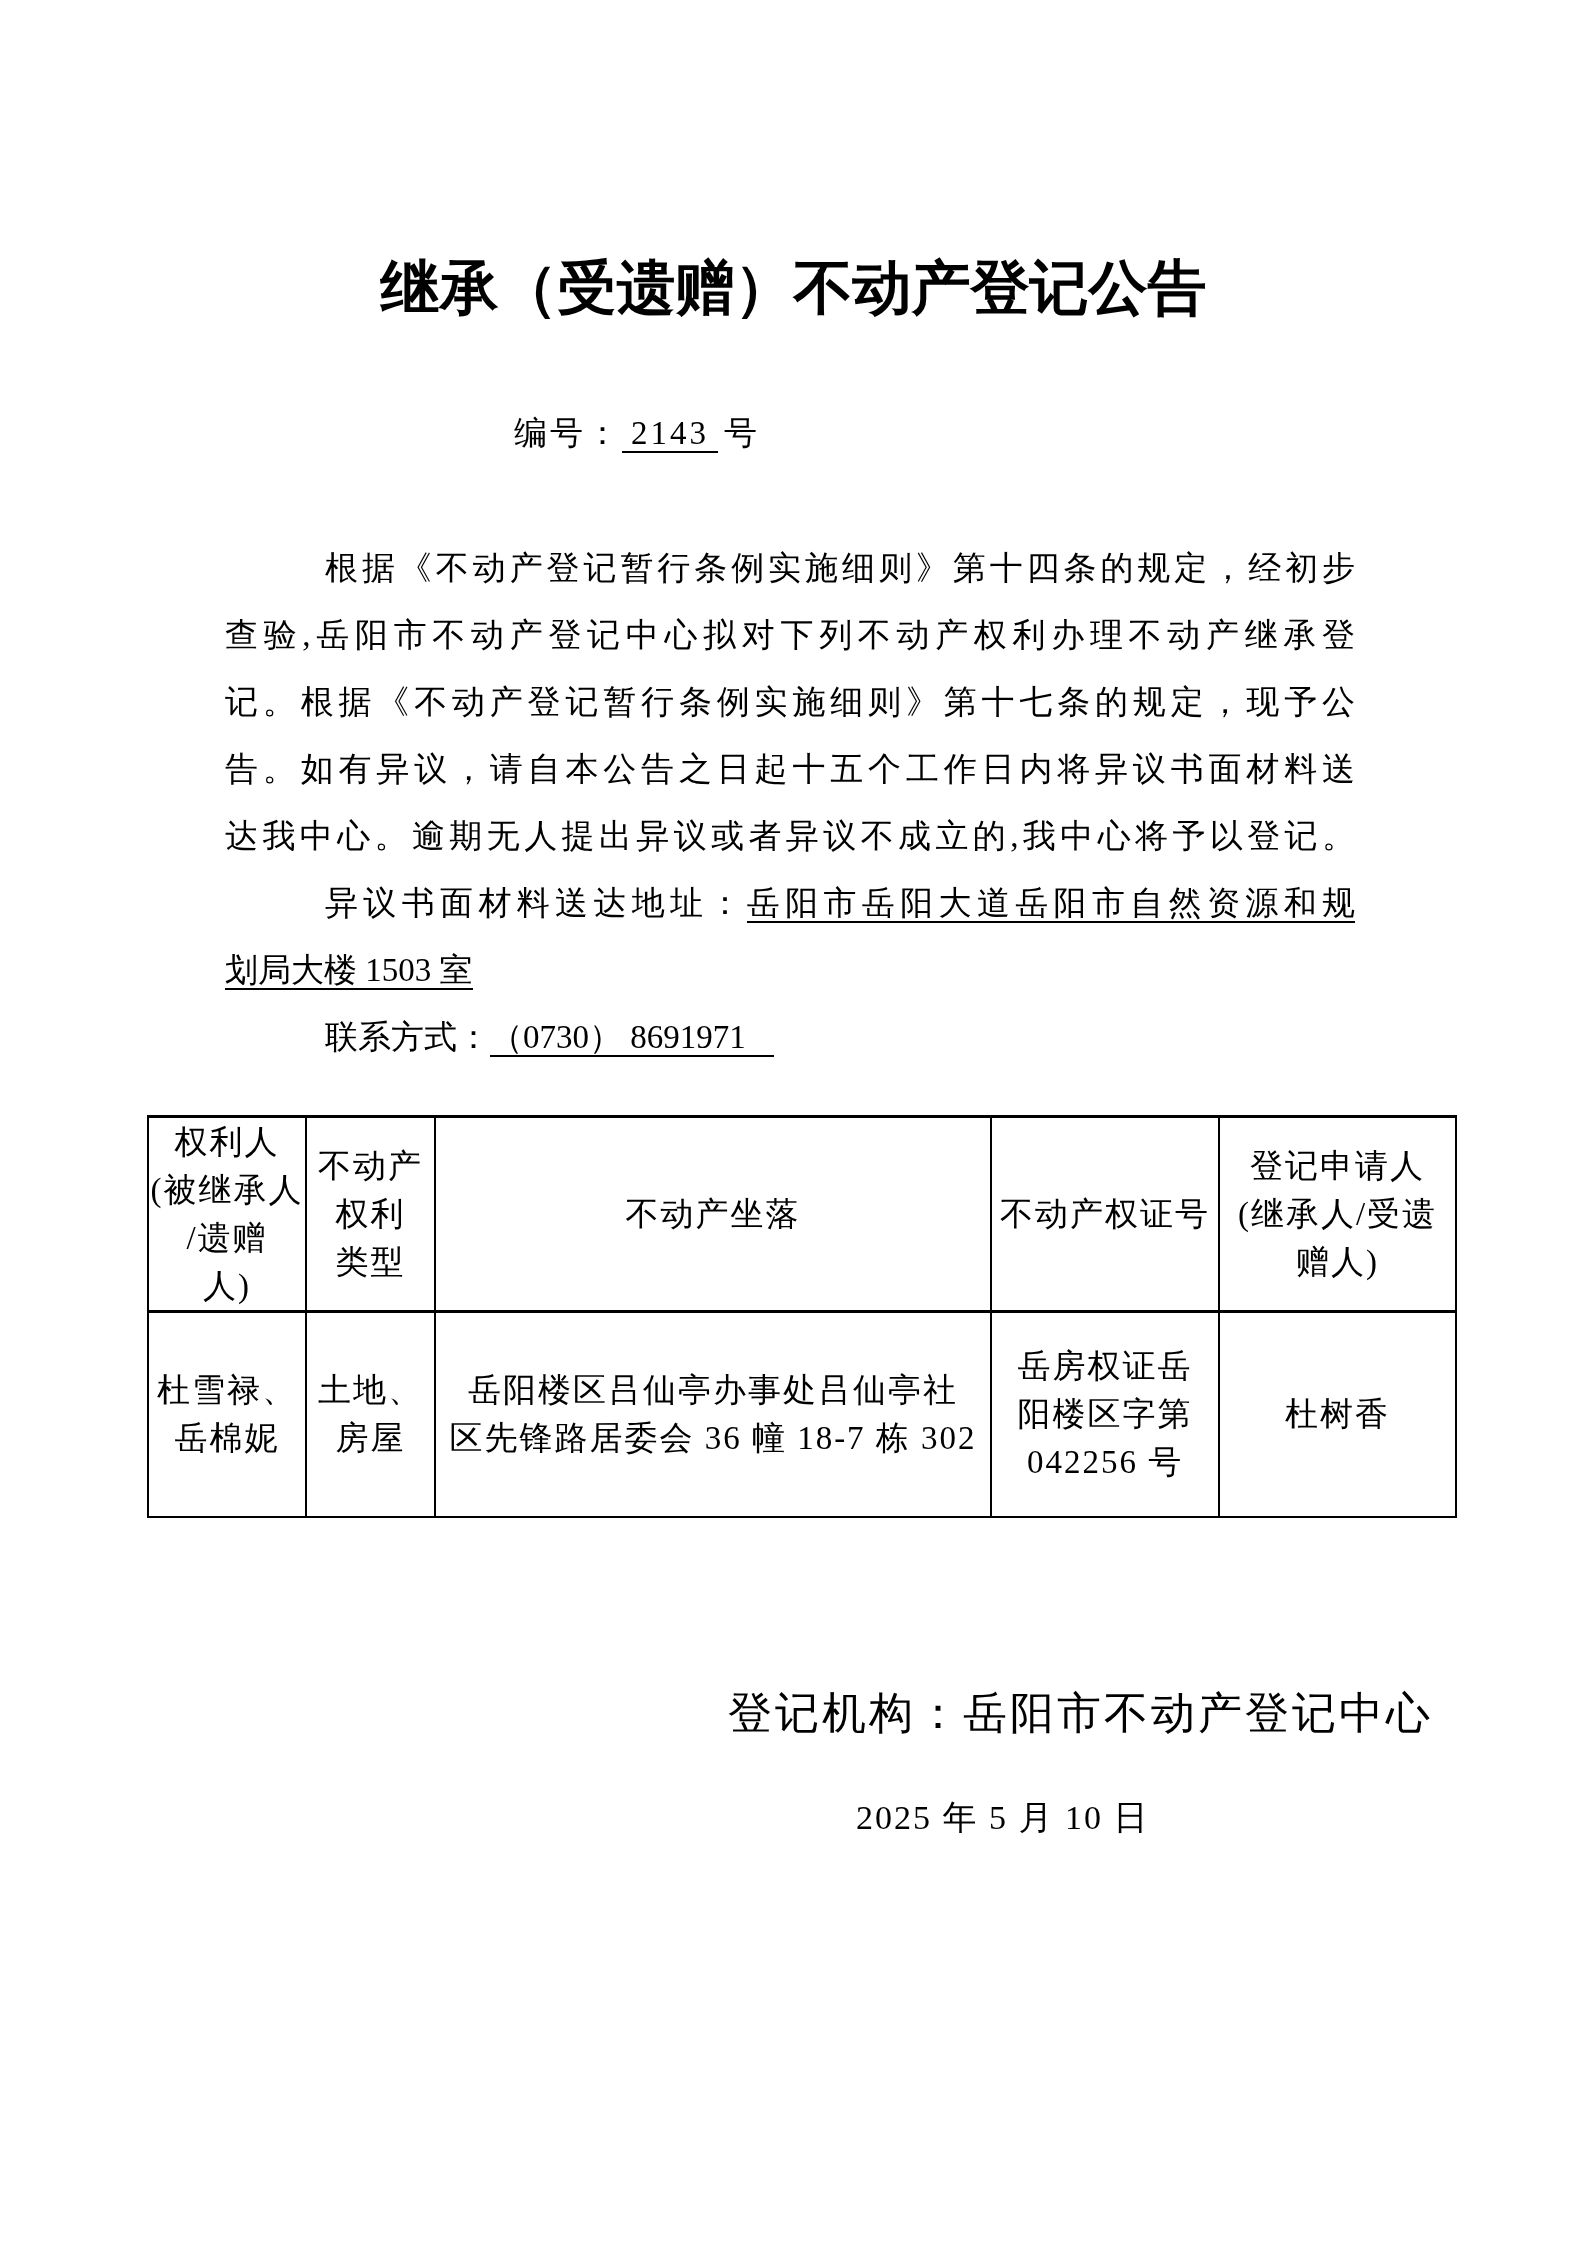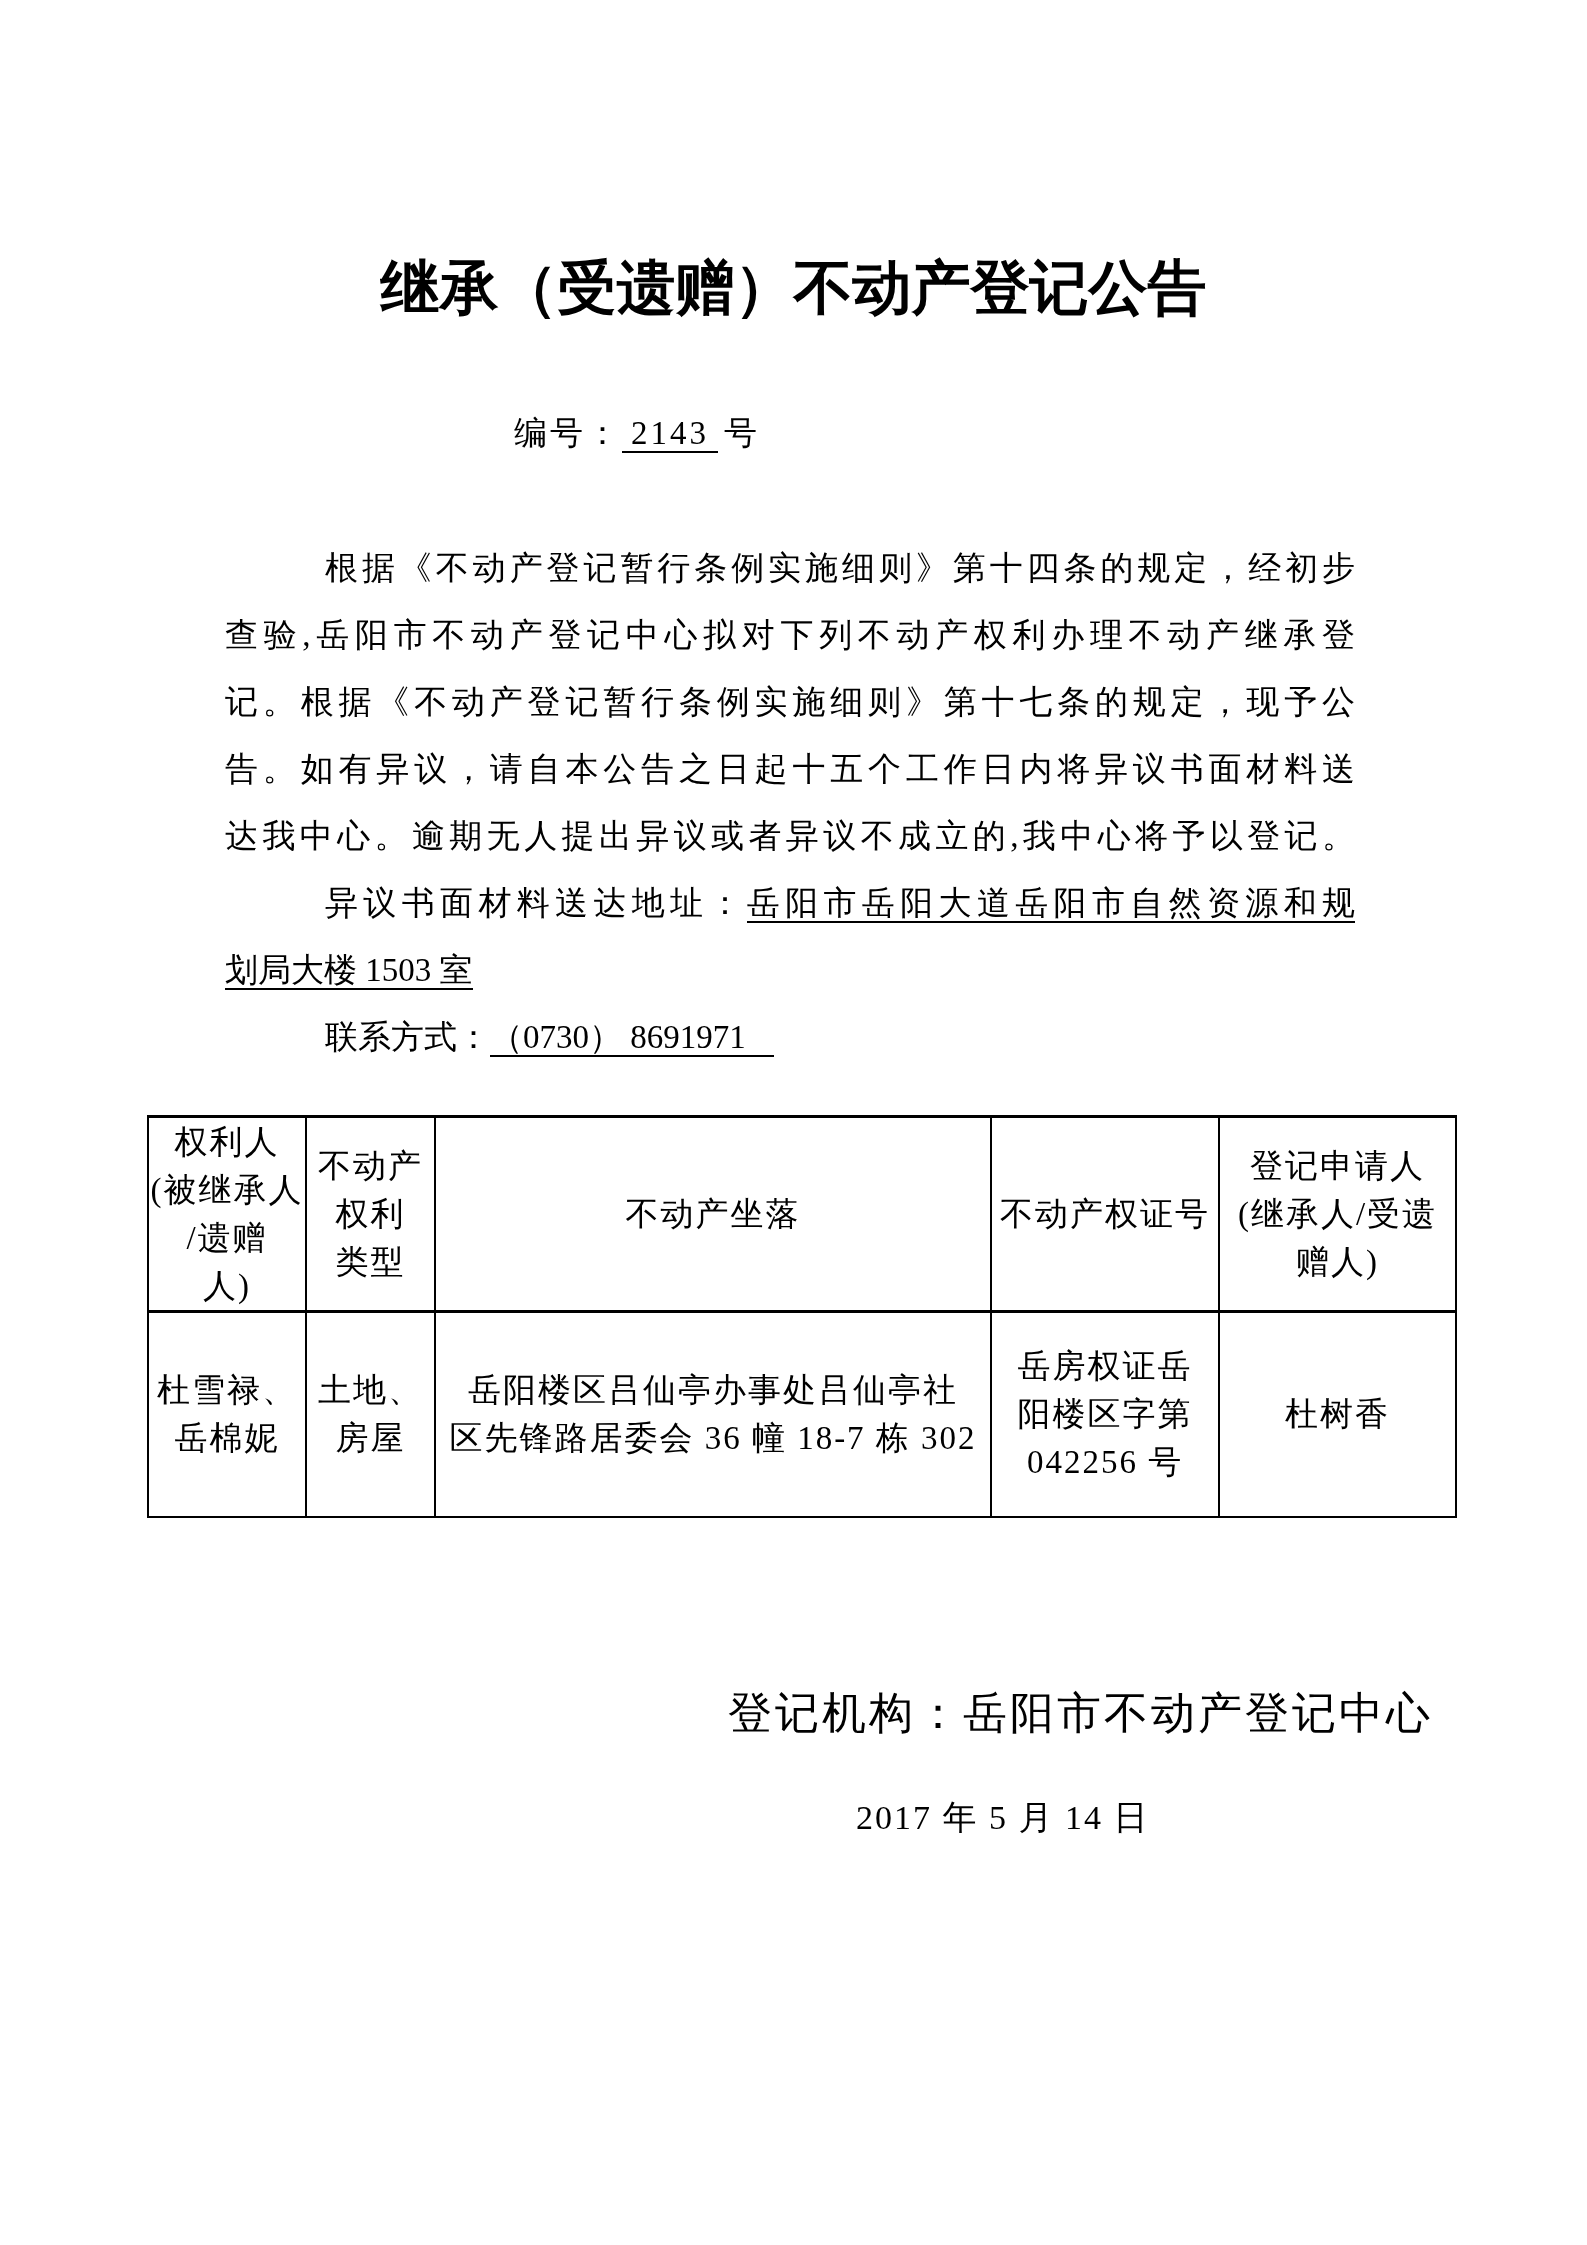--- a/index.html
+++ b/index.html
@@ -116,15 +116,15 @@
 区先锋路居委会 36 幢 18-7 栋 302</td>
         <td>岳房权证岳
 阳楼区字第
 042256 号</td>
         <td>杜树香</td>
       </tr>
     </tbody>
   </table>
 
   <div class="footer-org">登记机构：岳阳市不动产登记中心</div>
-  <div class="footer-date">2017 年 5 月 14 日</div>
+  <div class="footer-date">2025 年 5 月 10 日</div>
 
 </div>
 
 </body></html>

